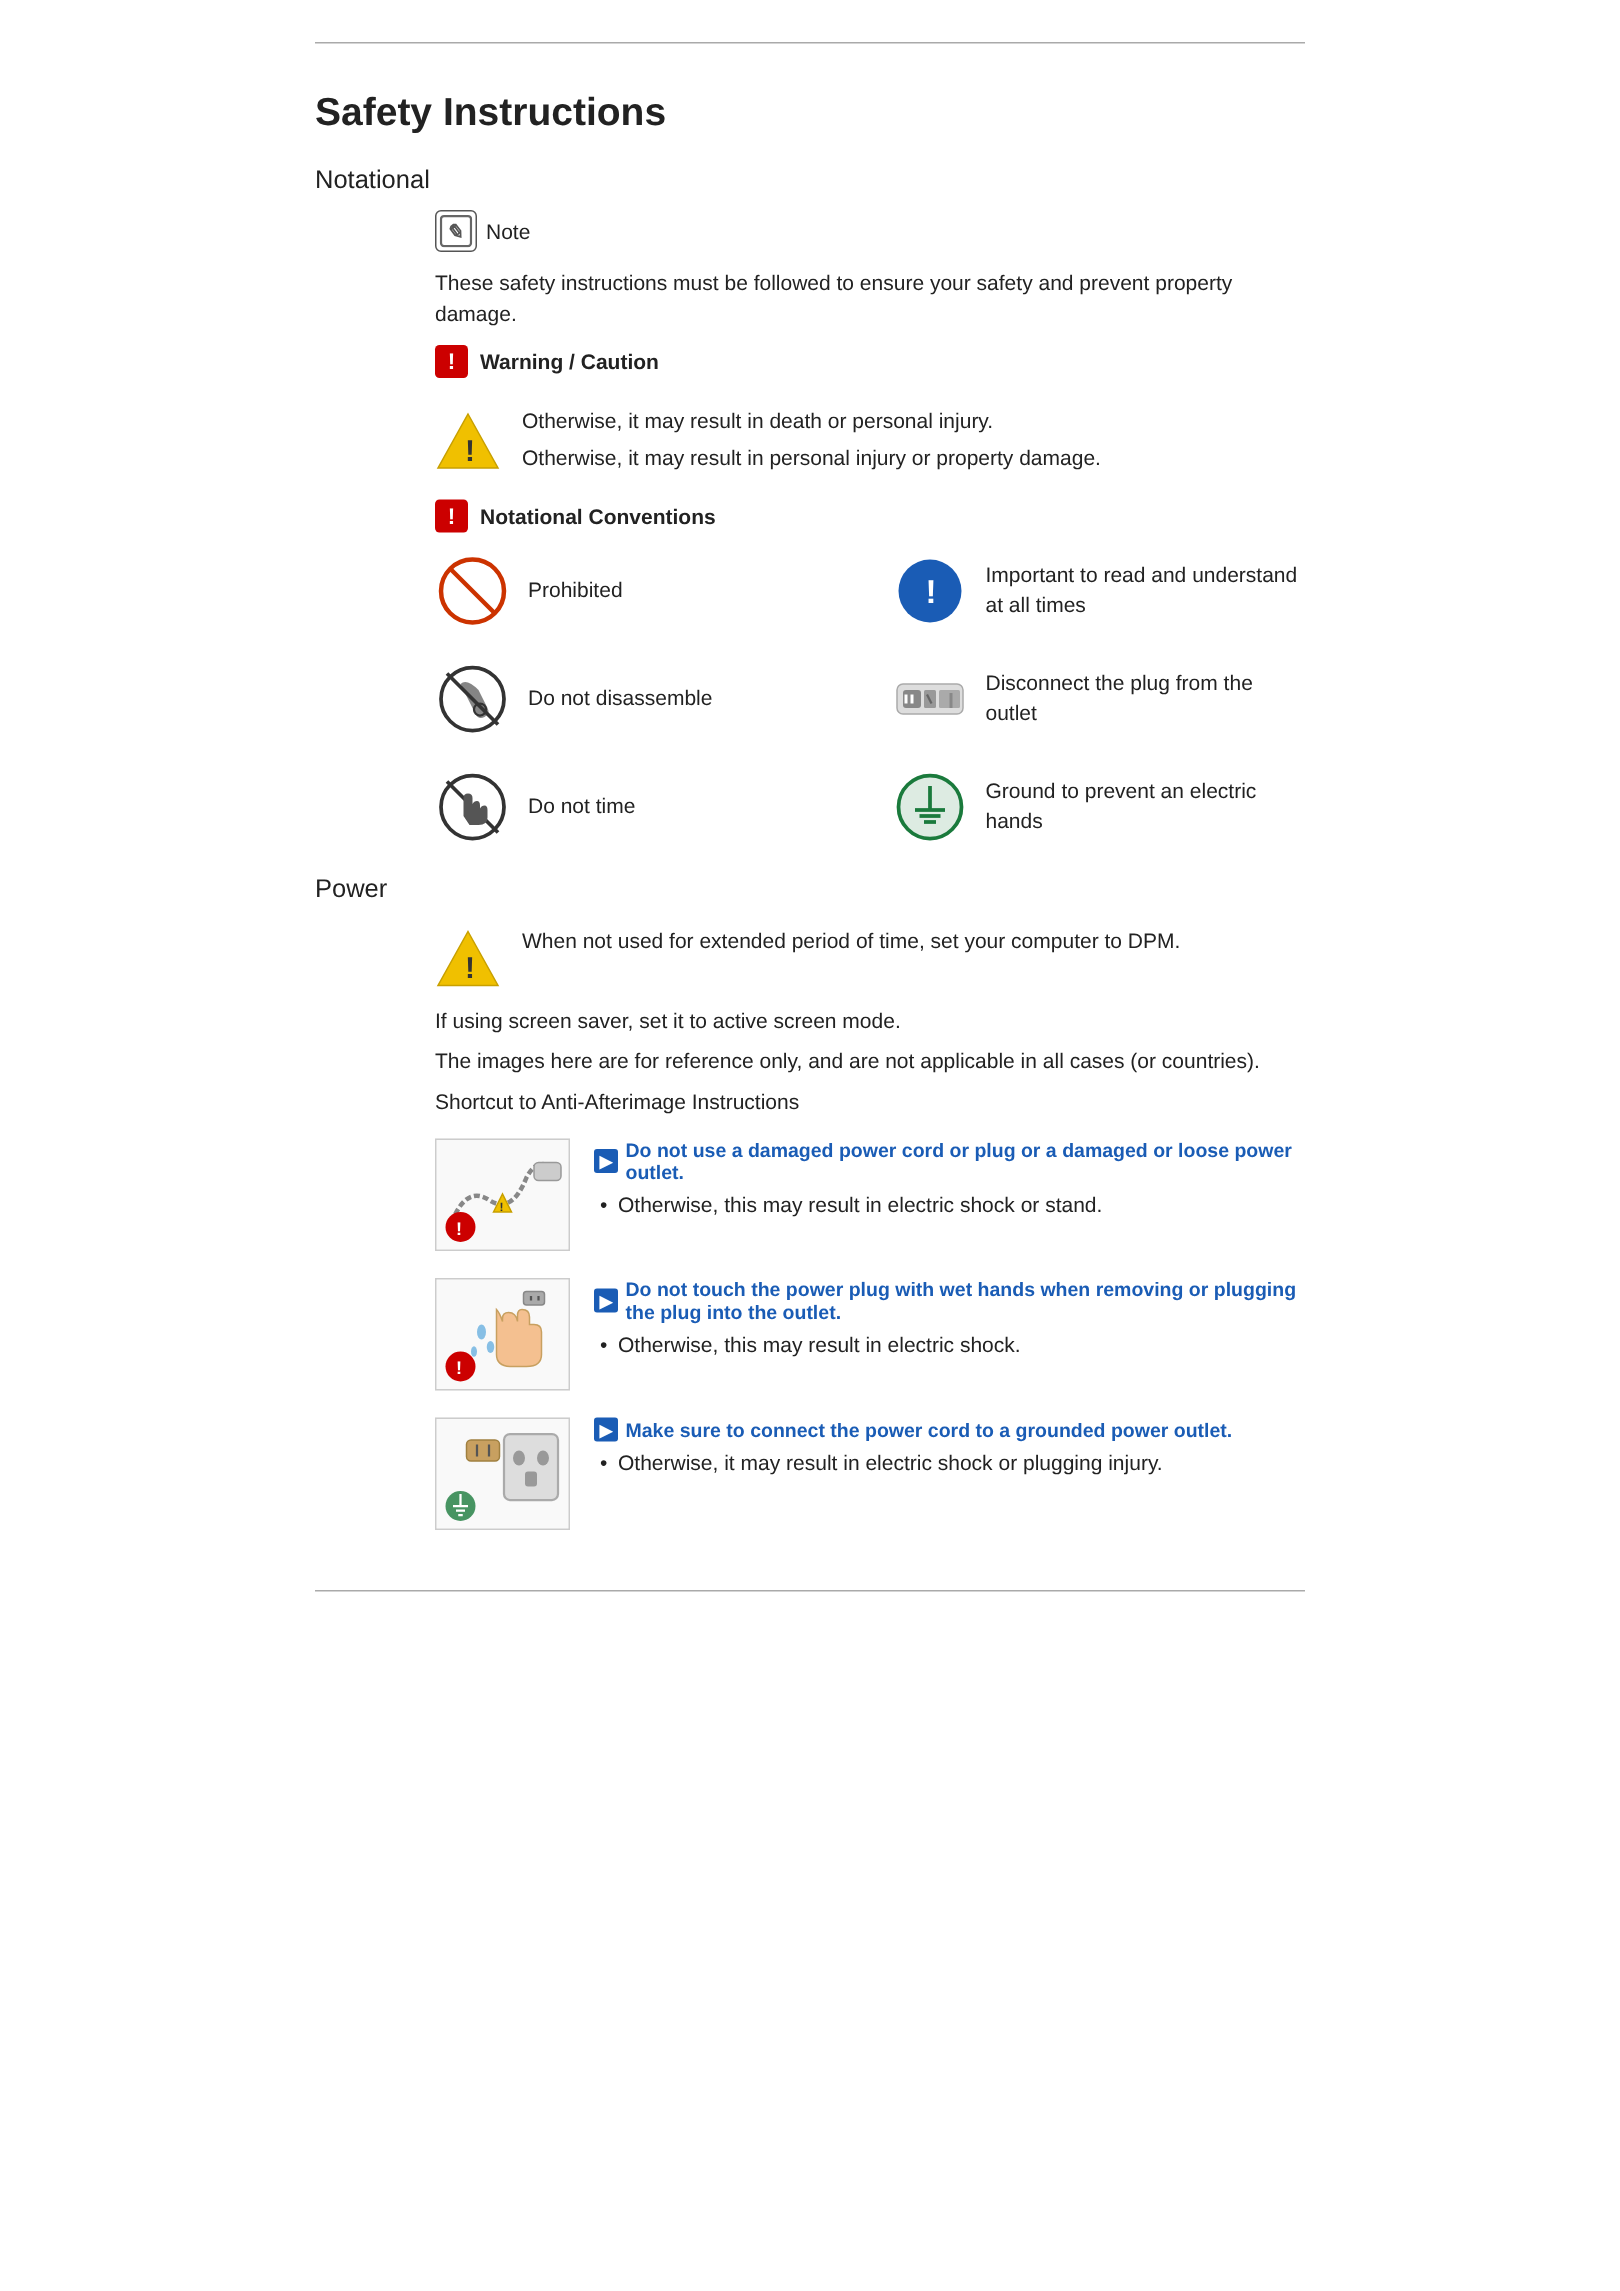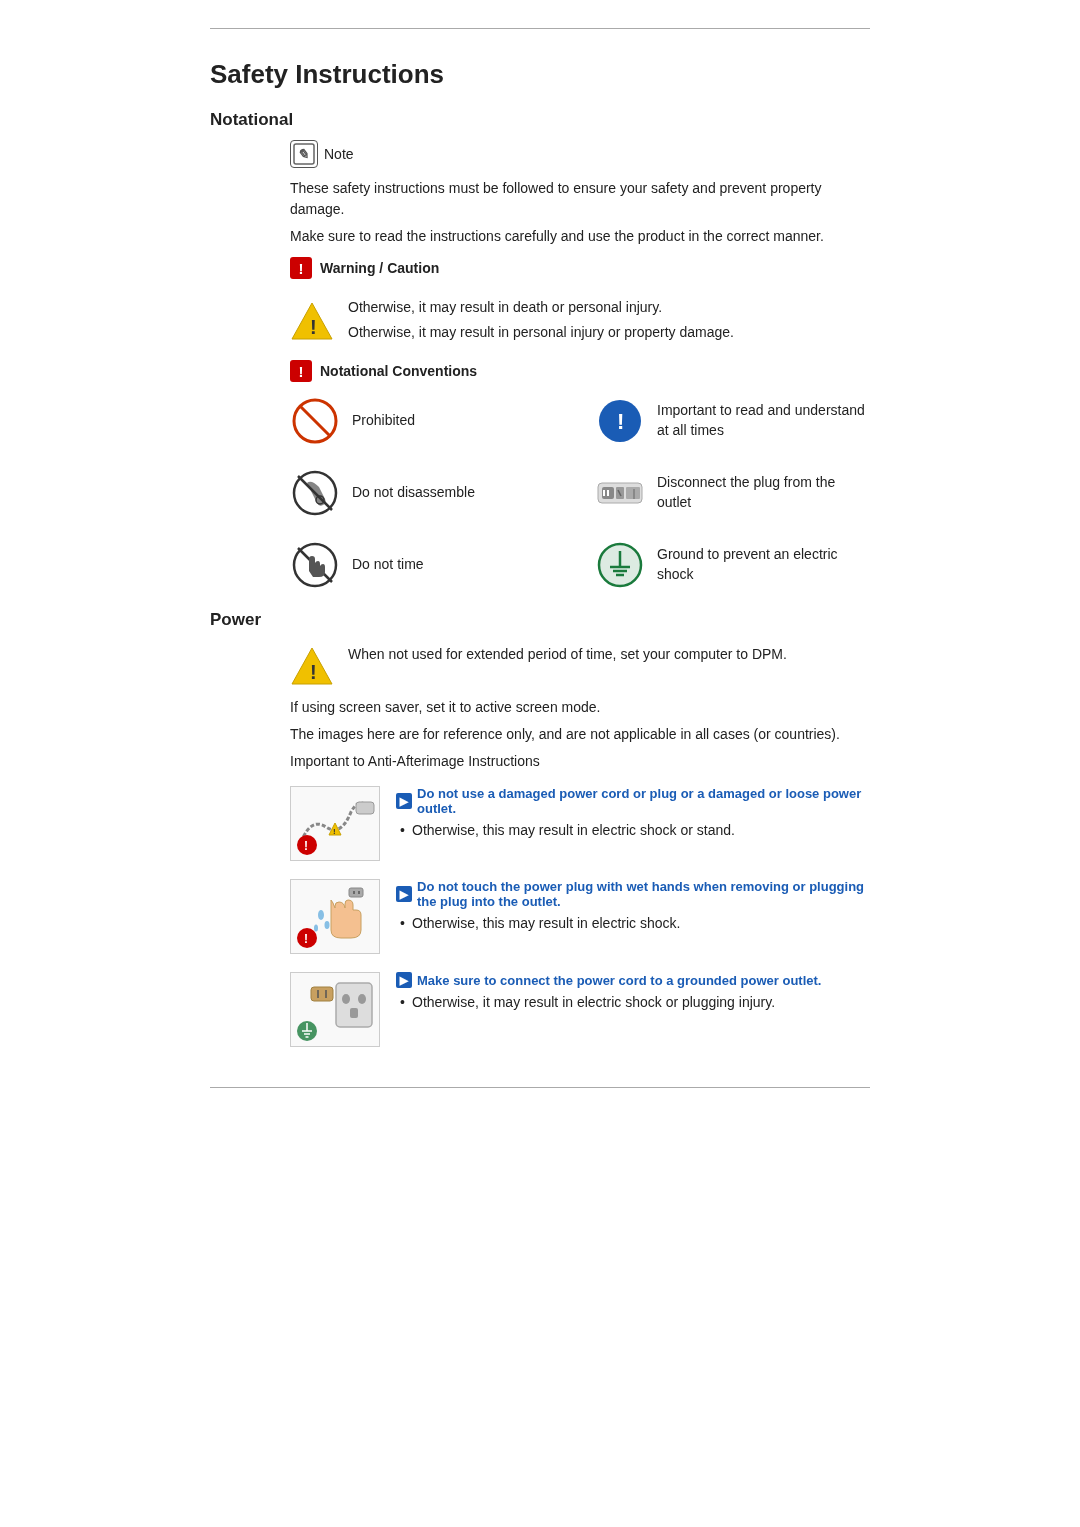--- a/index.html
+++ b/index.html
@@ -25,21 +25,21 @@
       border-top: 1px solid #aaa;
       margin-top: 40px;
     }
     h1.page-title {
       font-size: 26px;
       font-weight: bold;
       margin-bottom: 20px;
     }
     h2.section-heading {
       font-size: 17px;
-      font-weight: bold;
+      font-weight: normal;
       margin-bottom: 10px;
     }
     .note-row {
       display: flex;
       align-items: center;
       gap: 6px;
       margin-bottom: 10px;
       padding-left: 80px;
     }
     .note-icon {
@@ -193,21 +193,20 @@
     <div class="note-icon">
       <svg width="22" height="22" viewBox="0 0 22 22">
         <rect x="1" y="1" width="20" height="20" rx="2" fill="none" stroke="#666" stroke-width="1.5"></rect>
         <text x="4" y="16" font-family="Arial" font-style="italic" font-size="14" fill="#555">✎</text>
       </svg>
     </div>
     <span class="note-label">Note</span>
   </div>
 
   <p class="body-text">These safety instructions must be followed to ensure your safety and prevent property damage.</p>
-  <p class="body-text">Make sure to read the instructions carefully and use the product in the correct manner.</p>
 
   <div class="section-label-row">
     <div class="red-exclaim">!</div>
     <span class="warning-label">Warning / Caution</span>
   </div>
 
   <div style="padding-left: 80px; margin-bottom: 16px;">
     <div style="display: flex; align-items: flex-start; gap: 14px; margin-bottom: 8px;">
       <div style="flex-shrink:0; margin-top:4px;">
         <svg width="44" height="40" viewBox="0 0 44 40">
@@ -295,42 +294,42 @@
         <svg width="48" height="48" viewBox="0 0 48 48">
           <circle cx="24" cy="24" r="21" fill="#1a7a3c" opacity="0.15"></circle>
           <circle cx="24" cy="24" r="21" fill="none" stroke="#1a7a3c" stroke-width="2.5"></circle>
 
           <line x1="24" y1="10" x2="24" y2="26" stroke="#1a7a3c" stroke-width="2.5"></line>
           <line x1="14" y1="26" x2="34" y2="26" stroke="#1a7a3c" stroke-width="2.5"></line>
           <line x1="17" y1="30" x2="31" y2="30" stroke="#1a7a3c" stroke-width="2.5"></line>
           <line x1="20" y1="34" x2="28" y2="34" stroke="#1a7a3c" stroke-width="2.5"></line>
         </svg>
       </div>
-      <span class="conv-label">Ground to prevent an electric shock</span>
+      <span class="conv-label">Ground to prevent an electric hands</span>
     </div>
 
   </div>
 
   <h2 class="section-heading power-section" style="margin-top:20px;">Power</h2>
 
   <div style="padding-left: 80px; margin-bottom: 14px; margin-top: 14px;">
     <div style="display: flex; align-items: flex-start; gap: 14px; margin-bottom: 8px;">
       <div style="flex-shrink:0; margin-top:2px;">
         <svg width="44" height="40" viewBox="0 0 44 40">
           <polygon points="22,2 42,38 2,38" fill="#f0c000" stroke="#c8a000" stroke-width="1"></polygon>
           <text x="20" y="33" font-family="Arial" font-weight="bold" font-size="20" fill="#333">!</text>
         </svg>
       </div>
       <div>
         <p style="font-size:14px; line-height:1.5; margin-bottom:4px;">When not used for extended period of time, set your computer to DPM.</p>
       </div>
     </div>
     <p style="font-size:14px; line-height:1.5; margin-bottom:6px;">If using screen saver, set it to active screen mode.</p>
     <p style="font-size:14px; line-height:1.5; margin-bottom:6px;">The images here are for reference only, and are not applicable in all cases (or countries).</p>
-    <p style="font-size:14px; line-height:1.5; margin-bottom:14px;">Important to Anti-Afterimage Instructions</p>
+    <p style="font-size:14px; line-height:1.5; margin-bottom:14px;">Shortcut to Anti-Afterimage Instructions</p>
   </div>
 
   <div class="power-image-row">
     <div class="power-image-box">
 
       <svg width="88" height="73" viewBox="0 0 88 73">
 
         <rect x="0" y="0" width="88" height="73" fill="#f9f9f9"></rect>
 
         <path d="M10 55 Q20 30 35 40 Q50 50 60 25 Q68 10 78 20" fill="none" stroke="#888" stroke-width="3" stroke-dasharray="4,2"></path>

